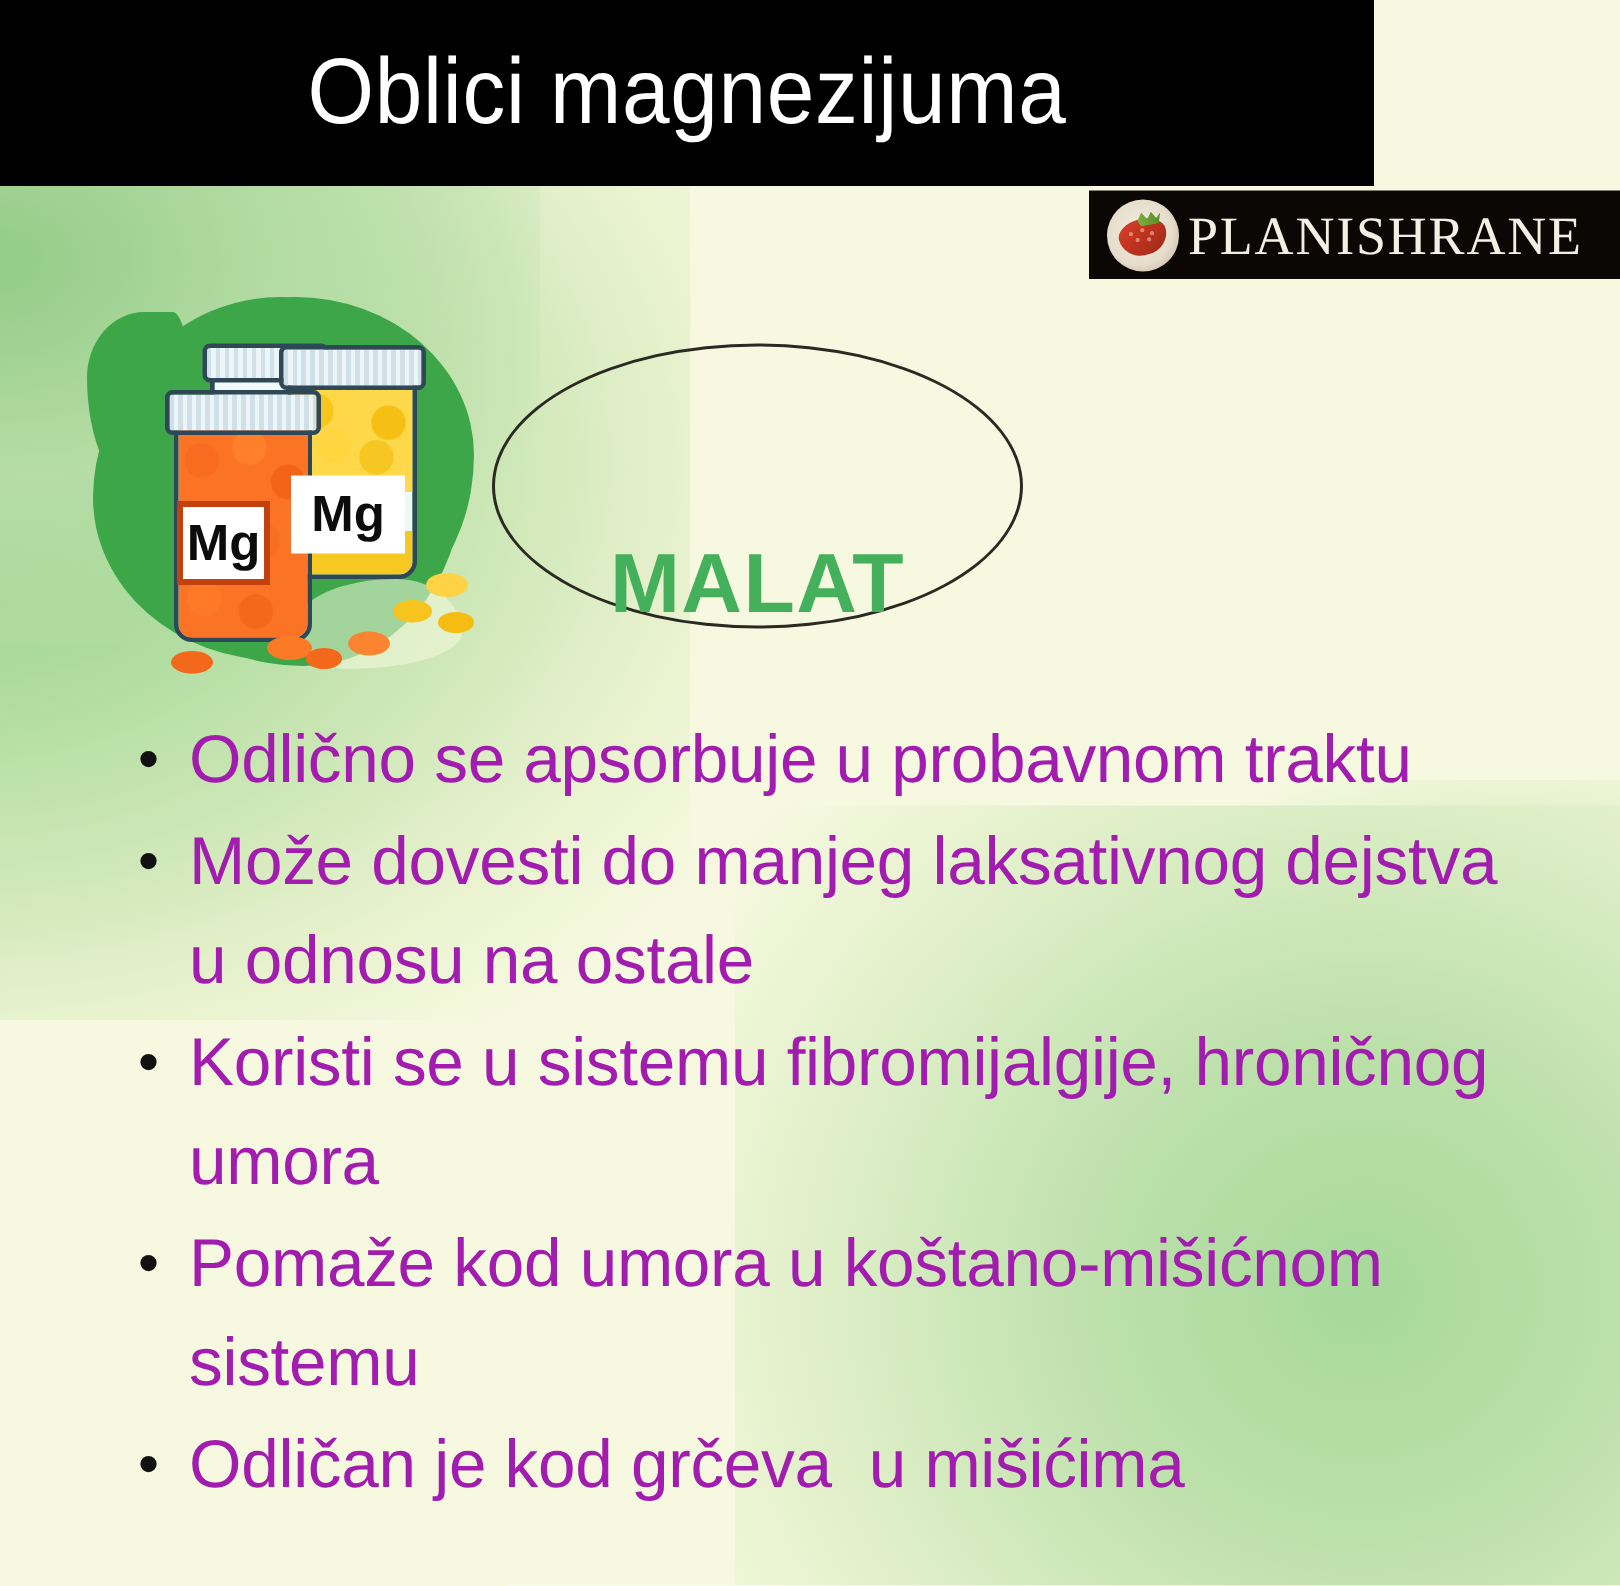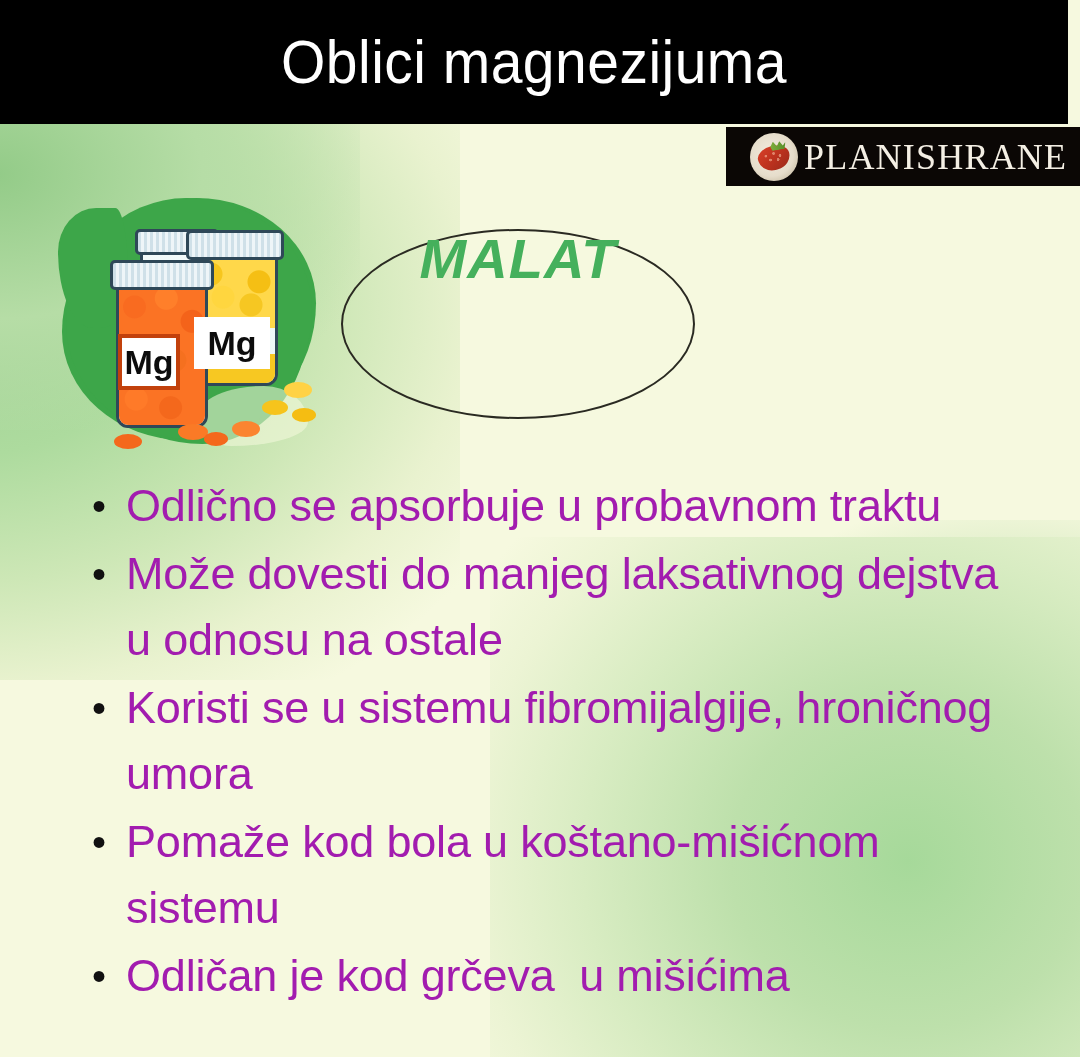--- a/index.html
+++ b/index.html
@@ -73,21 +73,21 @@
                 #d2e8bd 45%,
                 rgba(246,249,223,0) 80%);
     pointer-events: none;
   }
 
   
   .title-bar {
     position: absolute;
     left: 0;
     top: 0;
-    width: 1068px;
+    width: 916px;
     height: 124px;
     background: #000000;
     display: flex;
     align-items: center;
     justify-content: center;
   }
   .title-text {
     color: #ffffff;
     font-family: "Liberation Sans Narrow", "Liberation Sans", sans-serif;
     font-size: 62px;
@@ -101,21 +101,21 @@
   
   .brand-bar {
     position: absolute;
     left: 726px;
     top: 127px;
     width: 354px;
     height: 59px;
     background: #0b0705;
     display: flex;
     align-items: center;
-    padding-left: 24px;
+    padding-left: 12px;
     box-sizing: border-box;
   }
   .brand-mark {
     position: relative;
     width: 48px;
     height: 48px;
     flex: 0 0 48px;
     border-radius: 50%;
     background: radial-gradient(circle at 45% 45%, #f3ece0 0%, #e6ddcb 58%, #cfc4ad 78%, #b6a98f 100%);
     overflow: hidden;
@@ -337,31 +337,30 @@
   .lp2 { left: 126px; top: 238px; width: 30px; height: 16px; background: #fa7a26; }
   .lp3 { left: 152px; top: 246px; width: 24px; height: 14px; background: #f4681c; }
   .lp4 { left: 180px; top: 235px; width: 28px; height: 16px; background: #fb8430; }
   .lp5 { left: 210px; top: 214px; width: 26px; height: 15px; background: #f6c41c; }
   .lp6 { left: 232px; top: 196px; width: 28px; height: 16px; background: #ffd245; }
   .lp7 { left: 240px; top: 222px; width: 24px; height: 14px; background: #f5bd12; }
 
   
   .malat-ellipse {
     position: absolute;
-    left: 341px;
+    left: 328px;
     top: 229px;
     width: 350px;
     height: 186px;
     border: 2px solid #2a2a22;
     border-radius: 50%;
     display: flex;
-    align-items: flex-start;
+    align-items: flex-end;
     justify-content: center;
     background: transparent;
-    font-style: italic;
   }
   .malat-text {
     color: #45b05c;
     font-family: "Liberation Sans", sans-serif;
     font-size: 56px;
     font-weight: 700;
     letter-spacing: 1px;
     line-height: 1;
   }
 
@@ -460,21 +459,21 @@
     <div class="bullet-row">
       <div class="bullet-dot">•</div>
       <div class="bullet-text">Može dovesti do manjeg laksativnog dejstva u odnosu na ostale</div>
     </div>
     <div class="bullet-row">
       <div class="bullet-dot">•</div>
       <div class="bullet-text">Koristi se u sistemu fibromijalgije, hroničnog umora</div>
     </div>
     <div class="bullet-row">
       <div class="bullet-dot">•</div>
-      <div class="bullet-text">Pomaže kod bola u koštano-mišićnom sistemu</div>
+      <div class="bullet-text">Pomaže kod umora u koštano-mišićnom sistemu</div>
     </div>
     <div class="bullet-row">
       <div class="bullet-dot">•</div>
       <div class="bullet-text">Odličan je kod grčeva  u mišićima</div>
     </div>
   </div>
 
 </div>
 
 </body></html>

